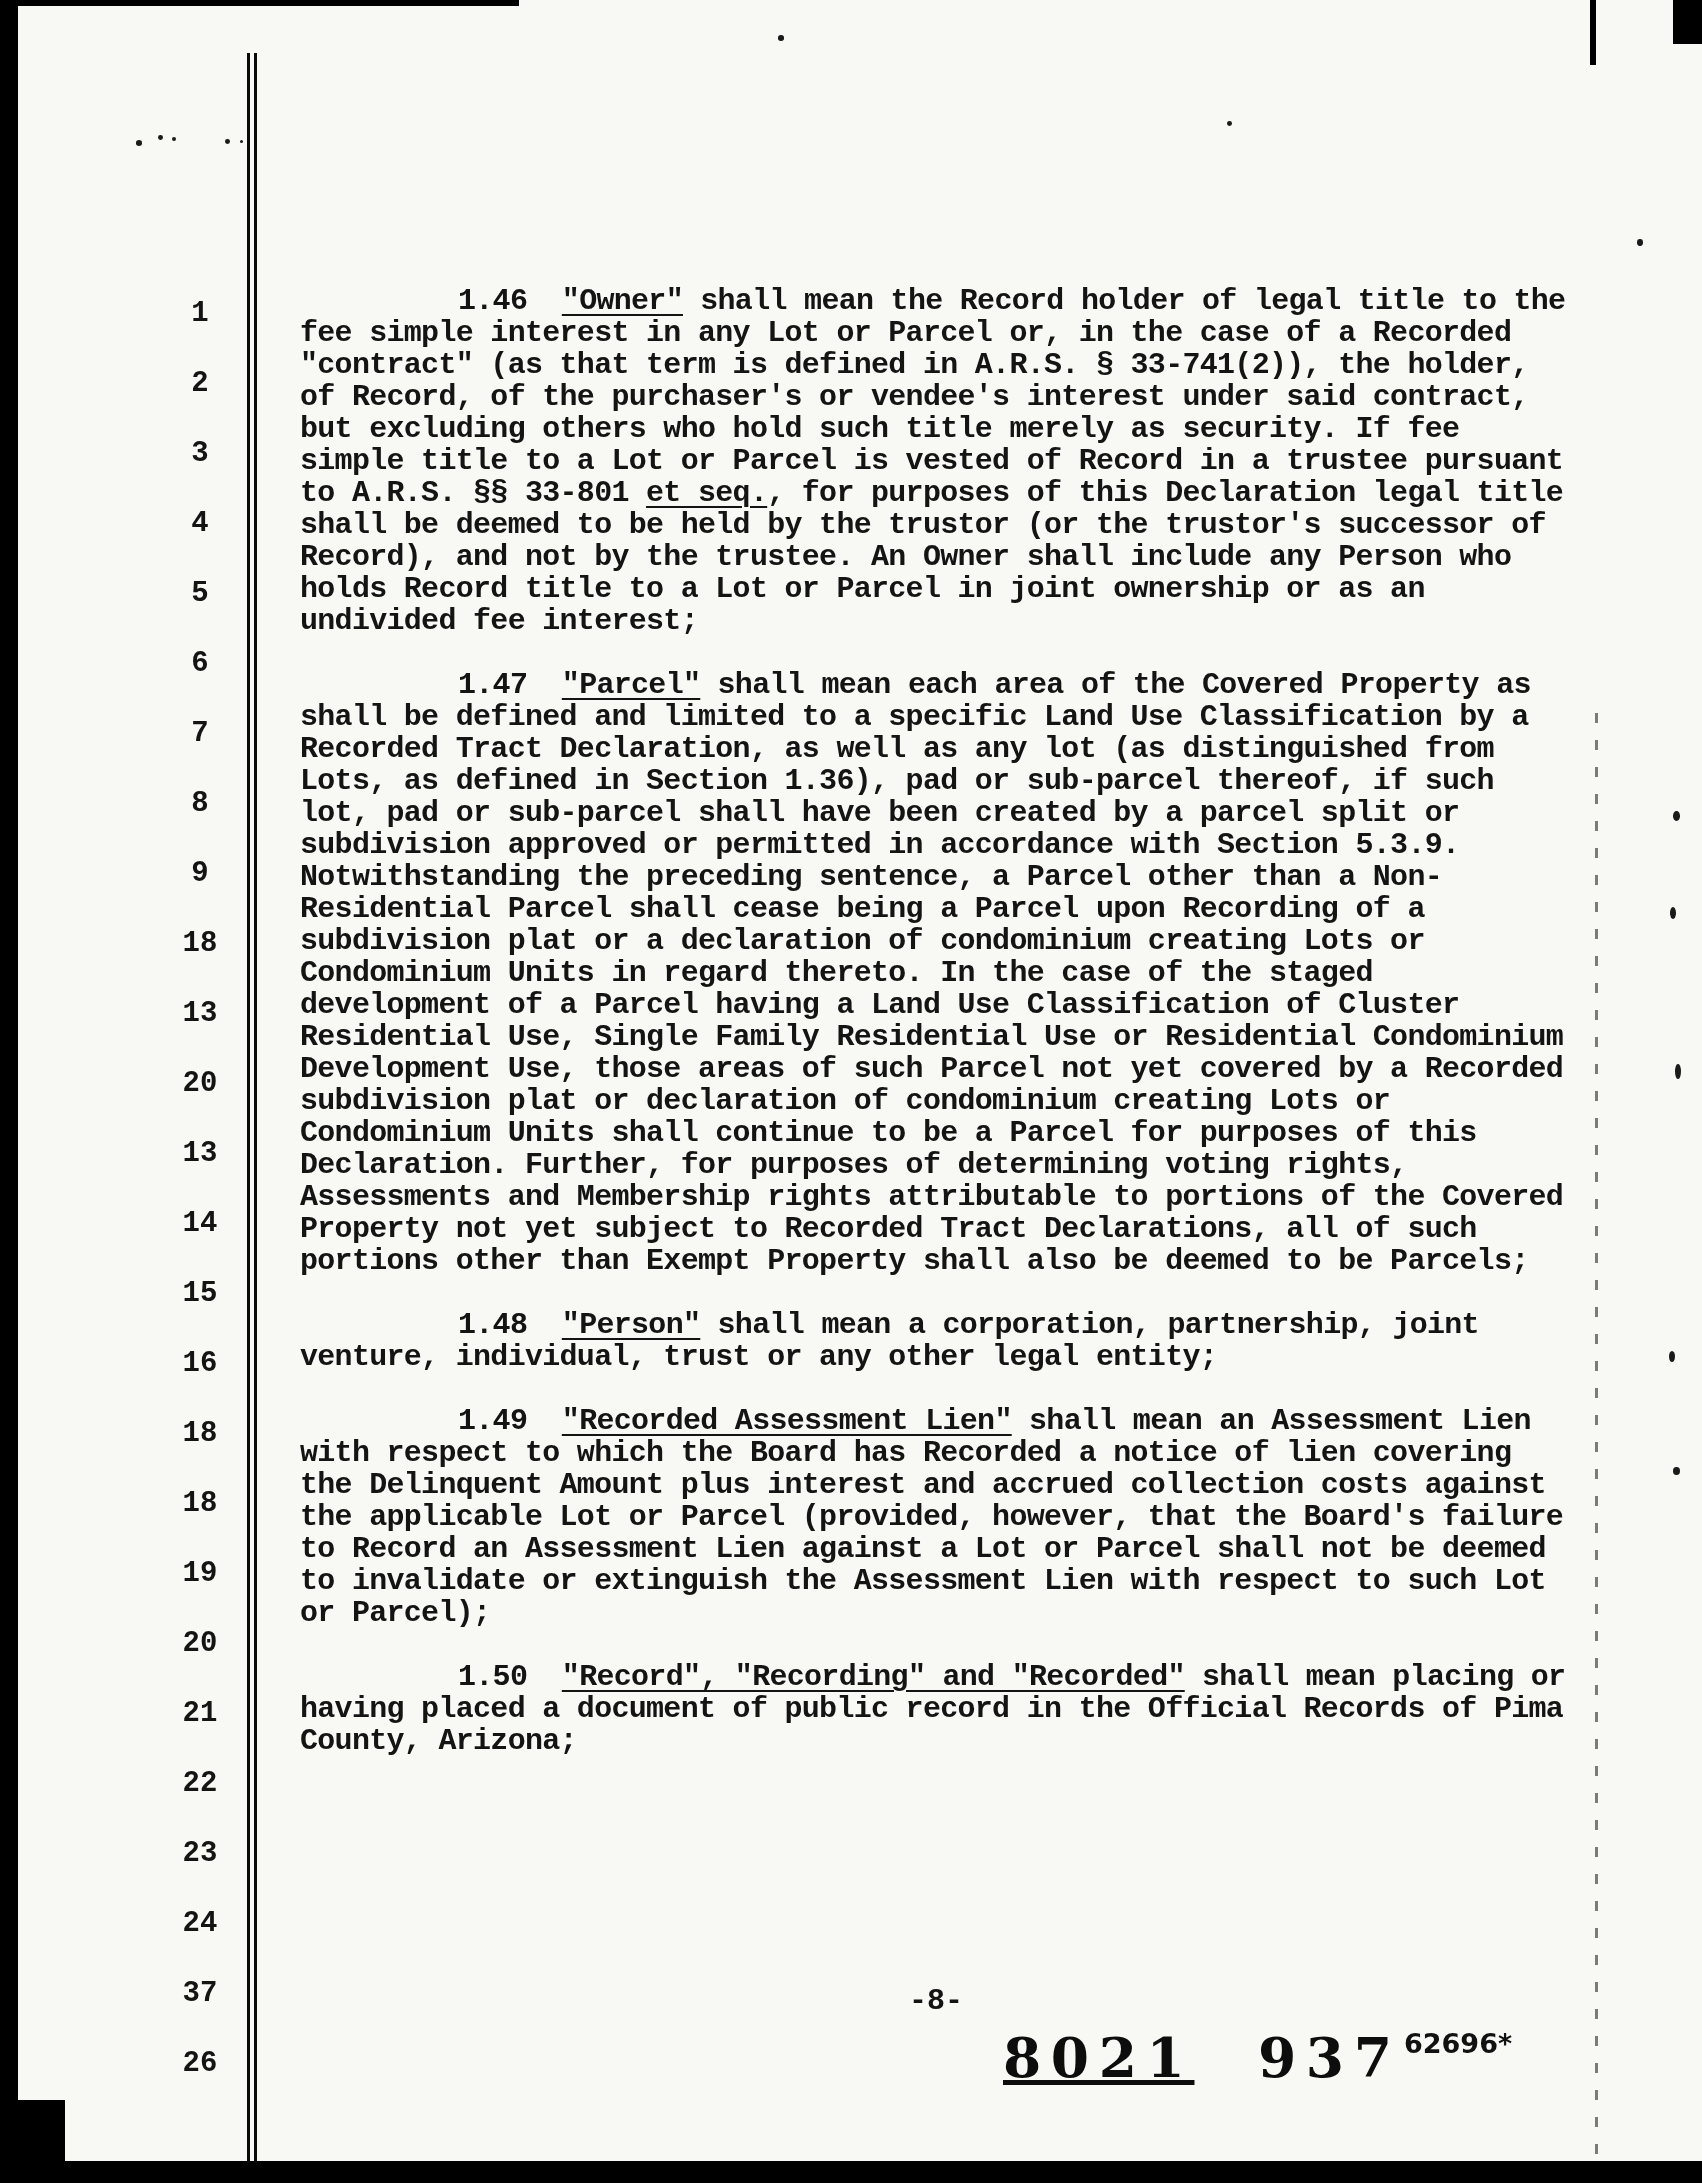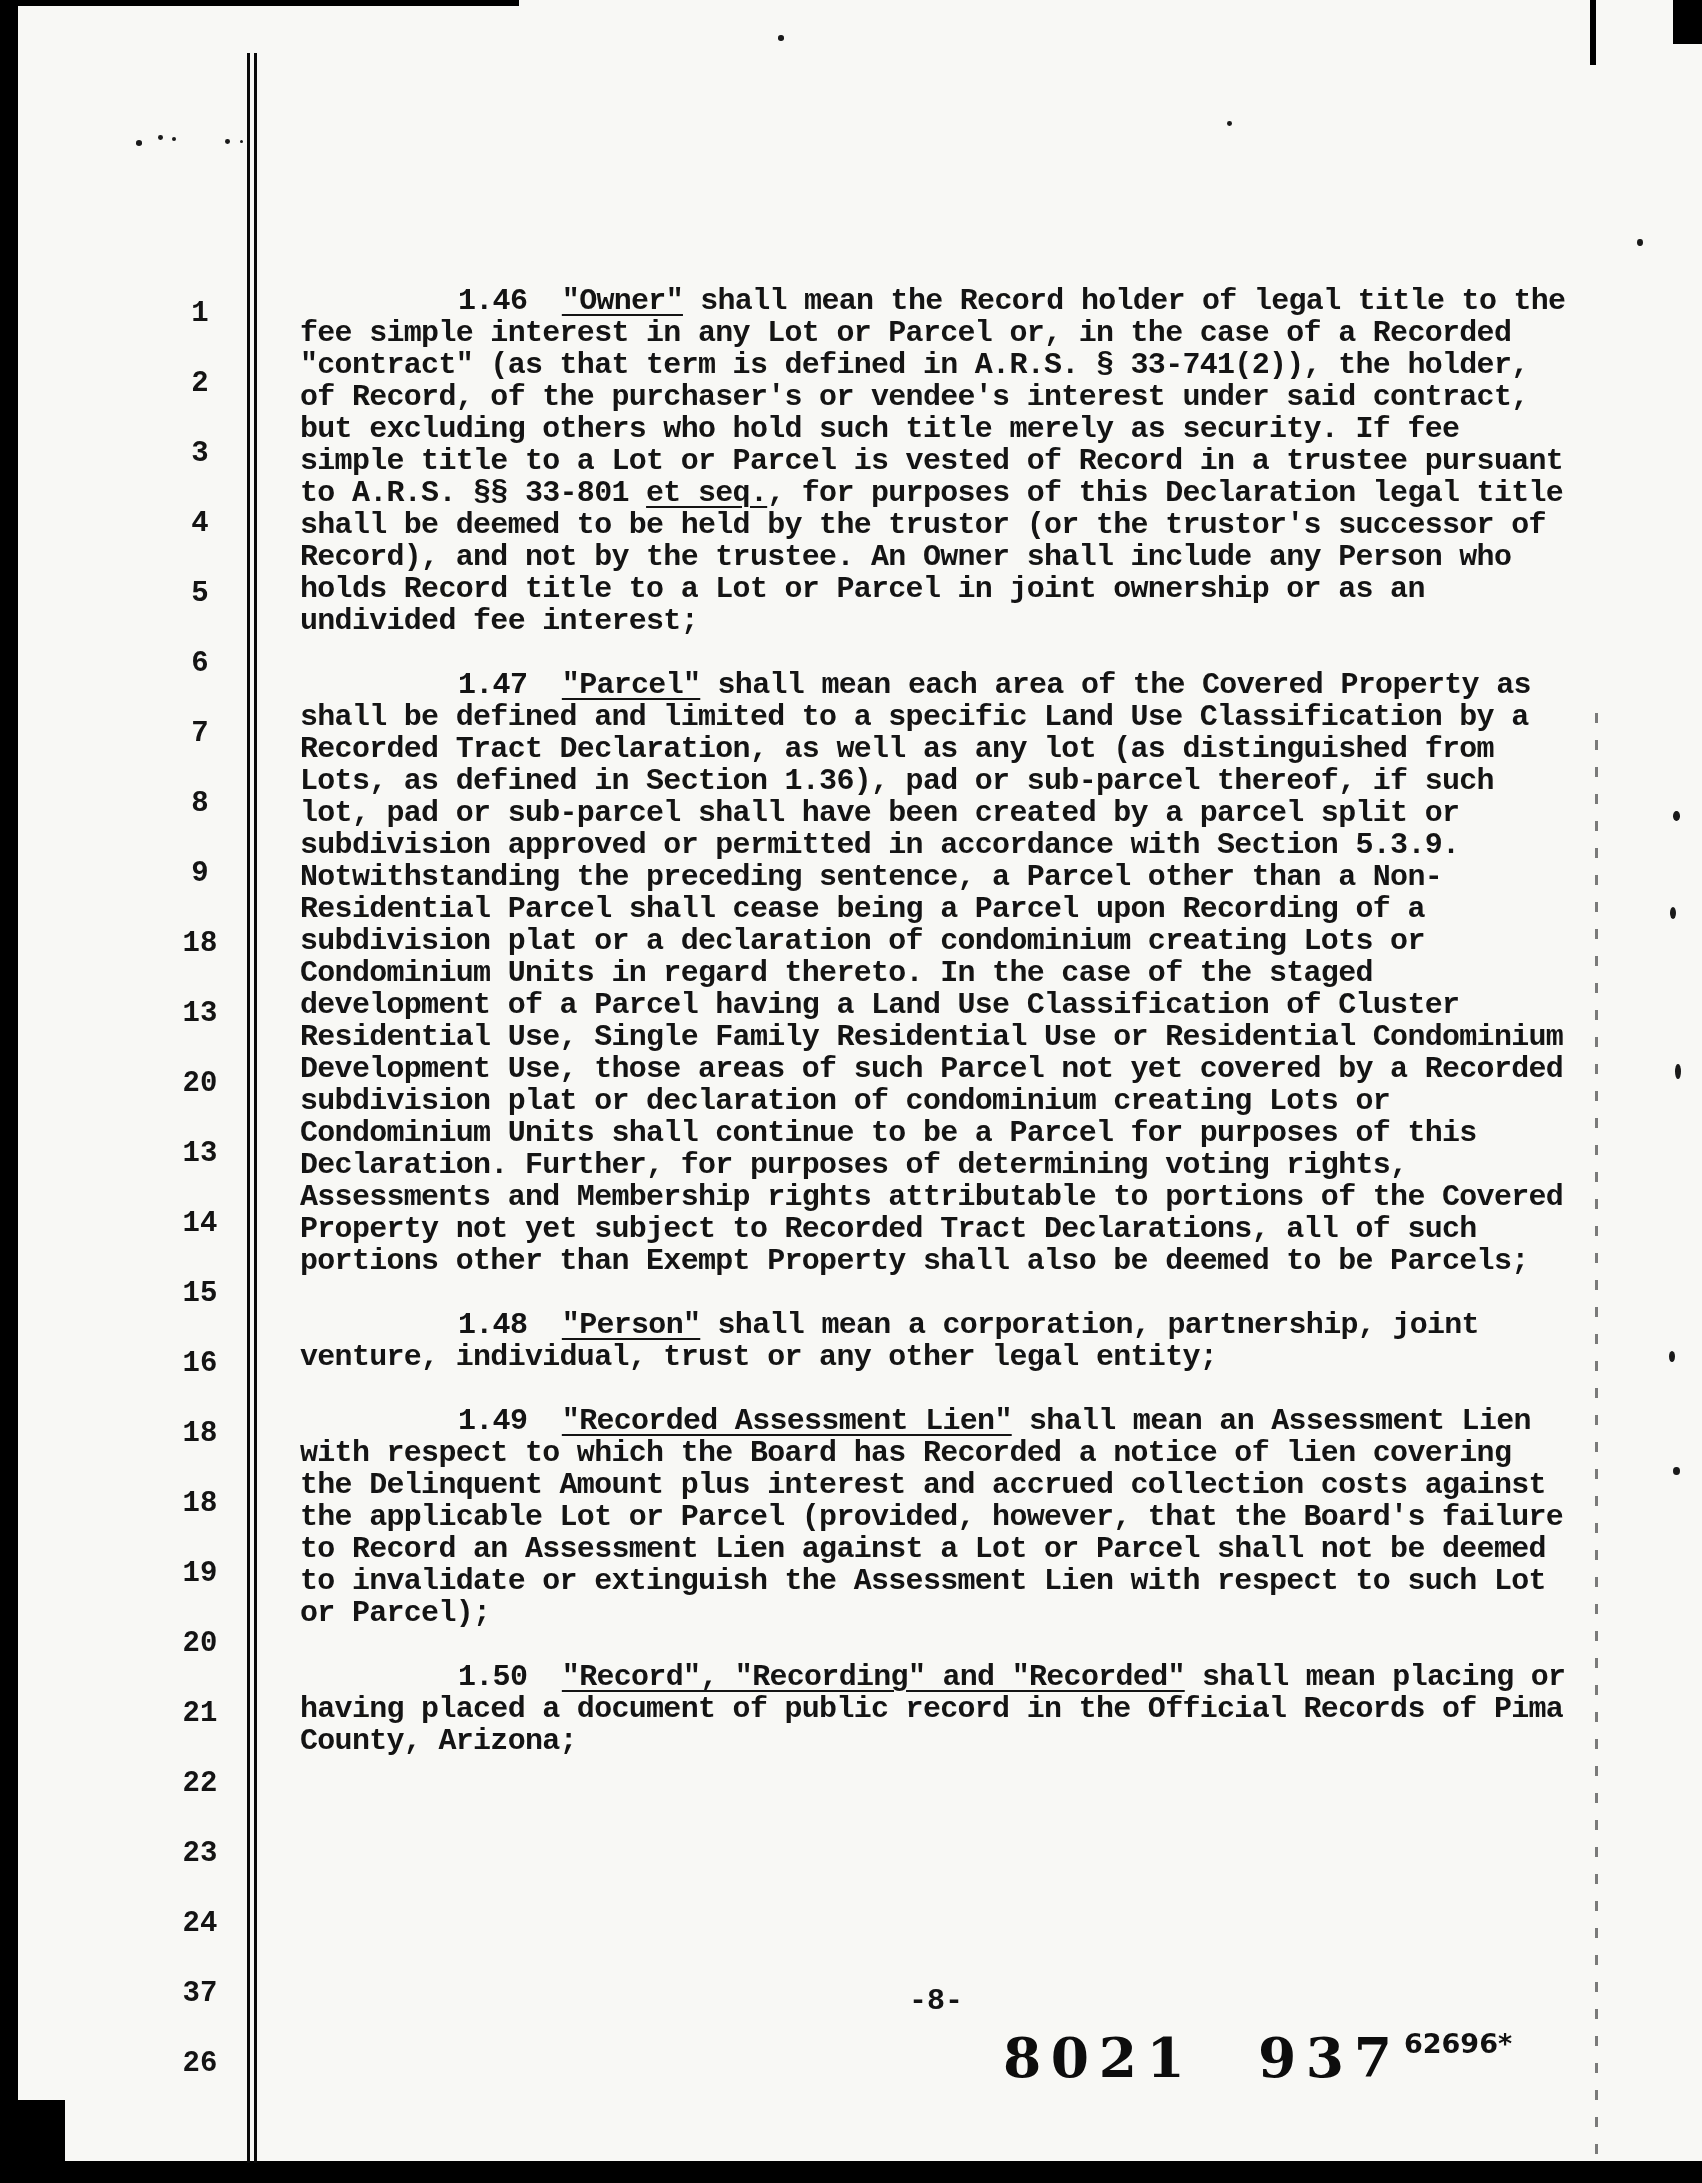--- a/index.html
+++ b/index.html
@@ -79,20 +79,21 @@
     font-weight: 700;
   }
   .stamp-1 {
     position: absolute;
     left: 1003px; top: 2025px;
     font-family: "DejaVu Serif", serif;
     font-weight: 700;
     font-size: 55px;
     letter-spacing: 9.6px;
     color: #0d0d0d;
+    text-decoration: underline;
   }
   .stamp-2 {
     position: absolute;
     left: 1214px; top: 2025px;
     font-family: "DejaVu Serif", serif;
     font-weight: 700;
     font-size: 55px;
     letter-spacing: 9.6px;
     color: #0d0d0d;
     margin-left: 44px;

